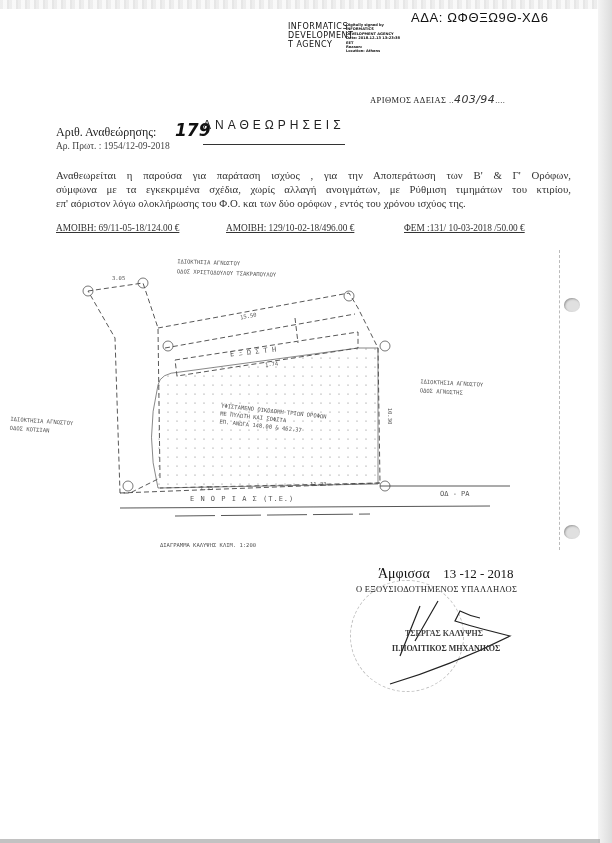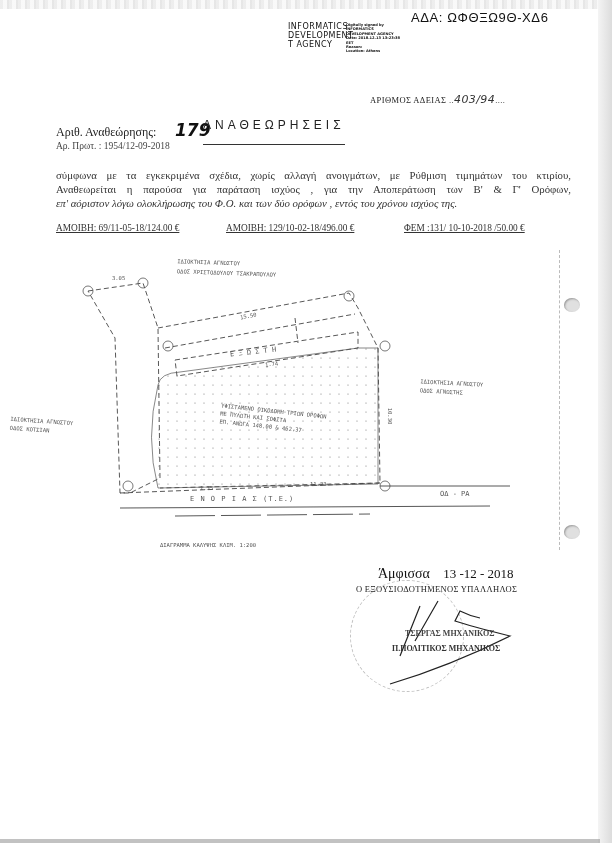--- a/index.html
+++ b/index.html
@@ -50,21 +50,21 @@
       border-bottom: 1px solid #333; padding-bottom: 12px;
     }
     .prot {
       position: absolute; left: 56px; top: 141px; font-size: 9.5px; color: #444;
     }
     .body-text {
       position: absolute; left: 56px; top: 168px; width: 515px; font-size: 10.8px; line-height: 14px; color: #333;
       text-align: justify;
     }
     .body-text p { margin: 0; text-align-last: justify; }
-    .body-text p.last { text-align-last: left; font-style: italic; }
+    .body-text p.last { text-align-last: left; }
     .fees {
       position: absolute; left: 56px; top: 222px; font-size: 9.3px; color: #333; line-height: 13px;
     }
     .fees .row { display: flex; white-space: nowrap; text-decoration: underline; }
     .fees .row span { margin-right: 20px; }
     .plan {
       position: absolute; left: 40px; top: 248px; width: 500px; height: 310px;
     }
     .plan-label {
       position: absolute; font-family: "DejaVu Sans Mono", monospace; font-size: 5.5px; color: #555; white-space: nowrap;
@@ -127,30 +127,30 @@
   <span>ΑΡΙΘΜΟΣ ΑΔΕΙΑΣ</span>
   <span> ..</span><span class="hand">403/94</span><span>....</span>
 </div>
 
 <div class="rev-label">Αριθ. Αναθεώρησης:</div>
 <div class="rev-num">179</div>
 <div class="rev-heading">ΑΝΑΘΕΩΡΗΣΕΙΣ</div>
 <div class="prot">Αρ. Πρωτ. : 1954/12-09-2018</div>
 
 <div class="body-text">
+  <p>Αναθεωρείται η παρούσα για παράταση ισχύος , για την Αποπεράτωση των Β' &amp; Γ' Ορόφων,</p>
   <p>σύμφωνα με τα εγκεκριμένα σχέδια, χωρίς αλλαγή ανοιγμάτων, με Ρύθμιση τιμημάτων του κτιρίου,</p>
-  <p>Αναθεωρείται η παρούσα για παράταση ισχύος , για την Αποπεράτωση των Β' &amp; Γ' Ορόφων,</p>
   <p class="last">επ' αόριστον λόγω ολοκλήρωσης του Φ.Ο. και των δύο ορόφων , εντός του χρόνου ισχύος της.</p>
 </div>
 
 <div class="fees">
   <div class="row">
     <span style="width:150px">ΑΜΟΙΒΗ: 69/11-05-18/124.00 €</span>
     <span style="width:158px">ΑΜΟΙΒΗ: 129/10-02-18/496.00 €</span>
-    <span>ΦΕΜ :131/ 10-10-2018 /50.00 €</span>
+    <span>ΦΕΜ :131/ 10-03-2018 /50.00 €</span>
   </div>
 </div>
 
 <div class="plan">
   <svg width="500" height="310" viewBox="0 0 500 310">
     <defs>
       <pattern id="dots" width="9" height="9" patternUnits="userSpaceOnUse">
         <circle cx="2" cy="2" r="0.6" fill="#777"></circle>
       </pattern>
     </defs>
@@ -213,14 +213,14 @@
 <div class="date-line">
   <span class="place">Άμφισσα</span>
   <span>13 -12 - 2018</span>
 </div>
 <div class="officer">Ο ΕΞΟΥΣΙΟΔΟΤΗΜΕΝΟΣ ΥΠΑΛΛΗΛΟΣ</div>
 
 <div class="stamp-circle"></div>
 <svg style="position:absolute; left:360px; top:596px;" width="160" height="90">
   <path d="M60,10 L40,60 M78,5 L55,45 M30,88 Q90,70 150,40 Q110,30 95,25 L100,15 Q110,20 120,22" fill="none" stroke="#222" stroke-width="1.2"></path>
 </svg>
-<div class="stamp-name">ΤΣΕΡΓΑΣ ΜΗΧΑΝΙΚΟΣ</div>
+<div class="stamp-name">ΤΣΕΡΓΑΣ ΚΑΛΥΨΗΣ</div>
 <div class="stamp-name2">Π.ΠΟΛΙΤΙΚΟΣ ΜΗΧΑΝΙΚΟΣ</div>
 
 </body></html>

